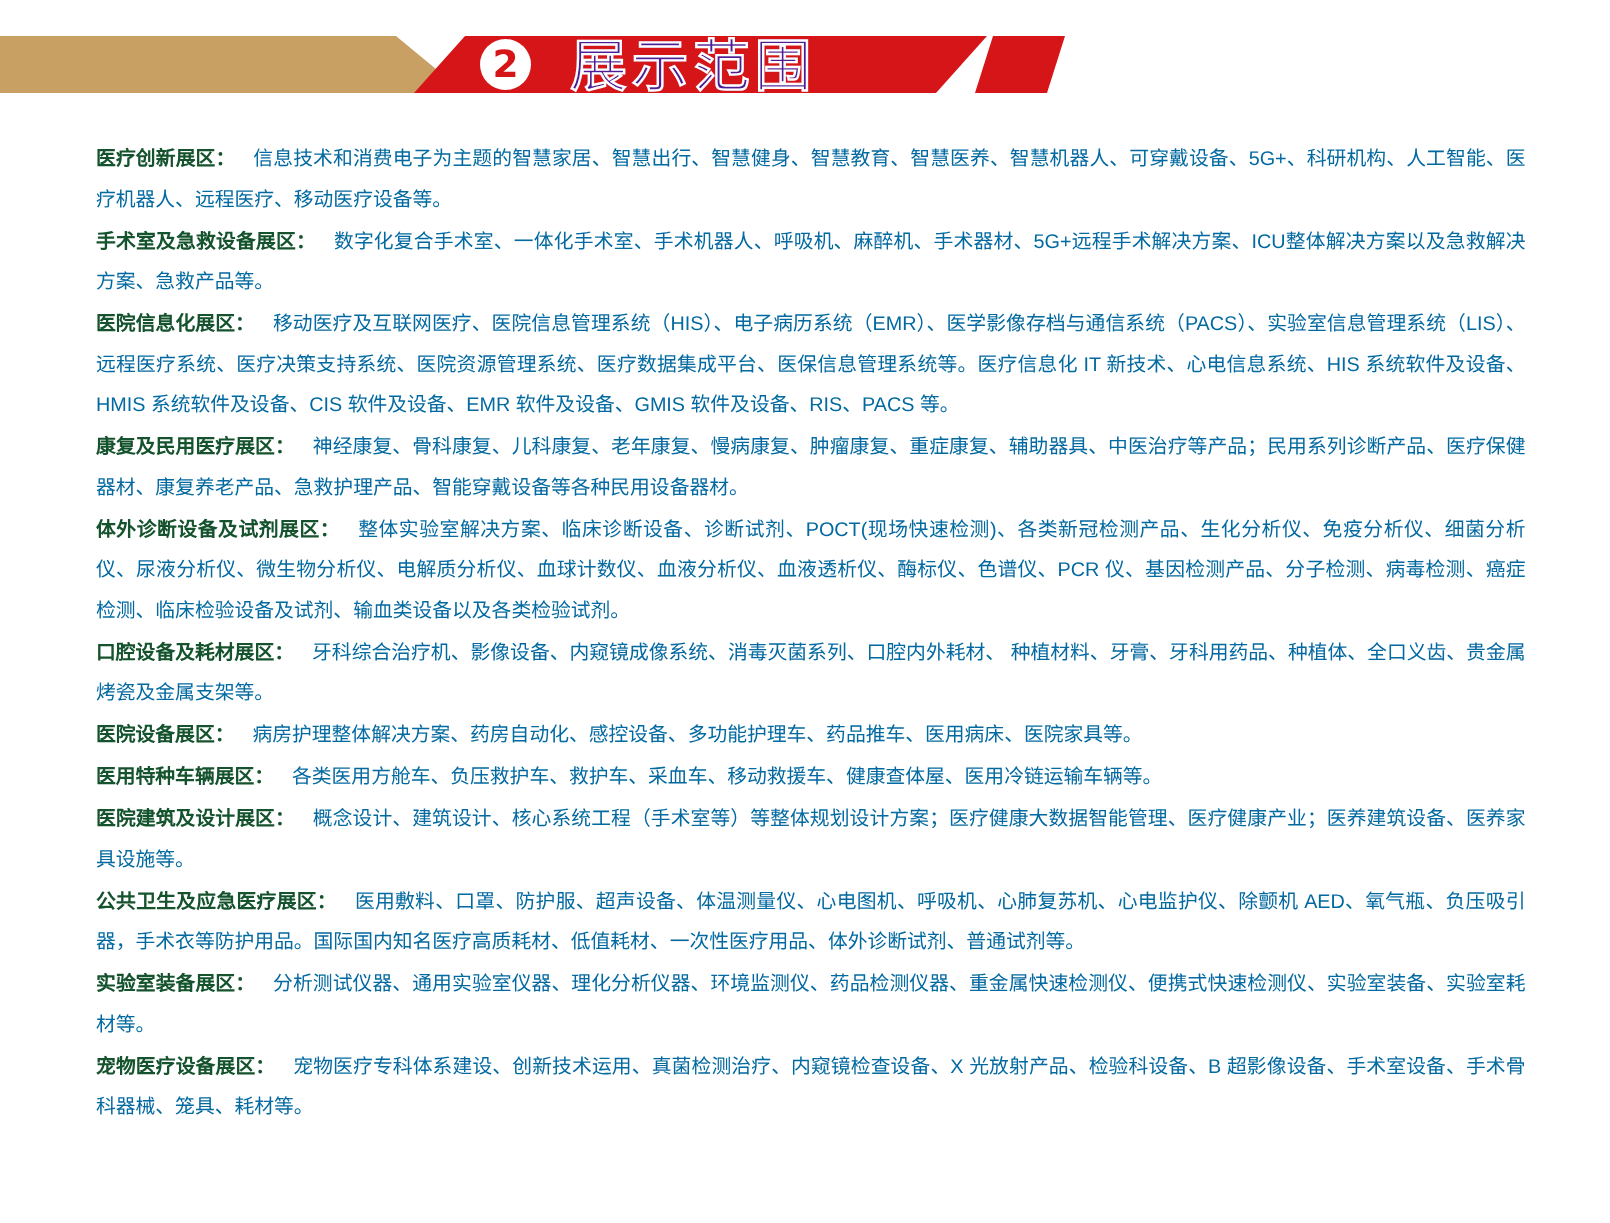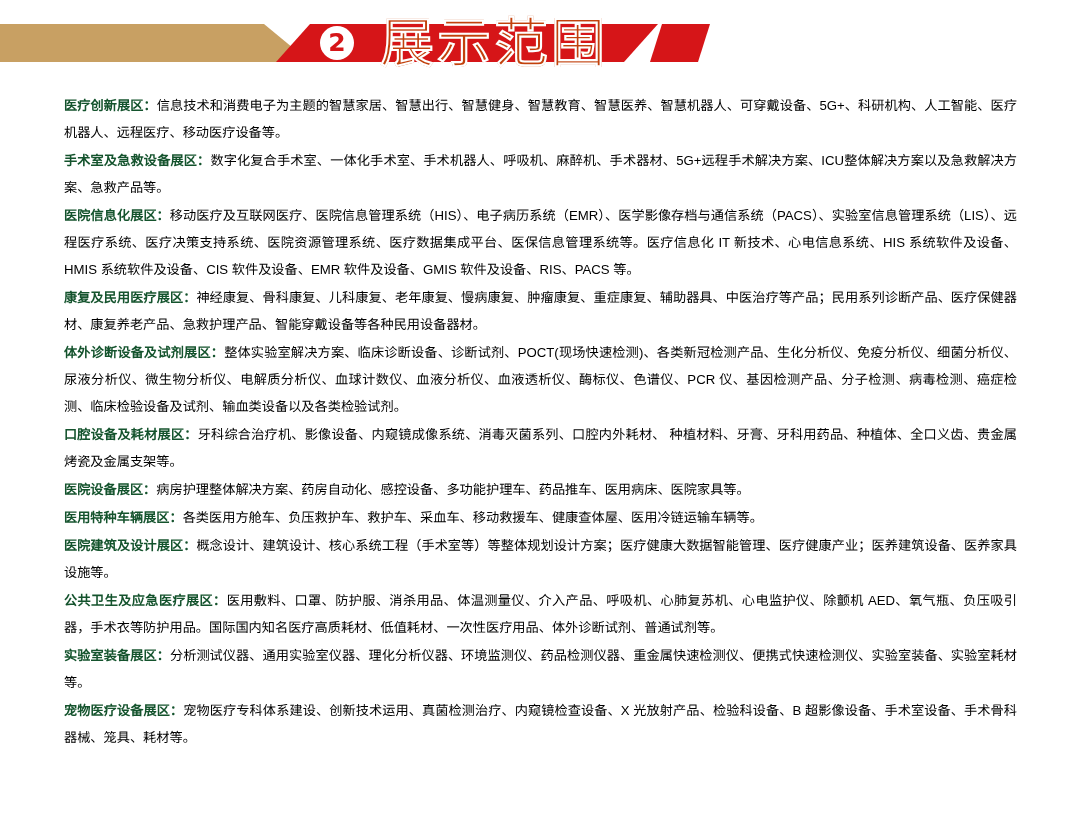--- a/index.html
+++ b/index.html
@@ -61,23 +61,23 @@
     font-size: 25px;
     font-weight: bold;
     line-height: 34px;
     text-align: center;
     font-family: "DejaVu Sans", sans-serif;
   }
   .banner-title {
     position: absolute;
     left: 380px;
     top: 18px;
-    font-size: 54px;
+    font-size: 38px;
     font-weight: bold;
-    color: #c2410c;
+    color: #4c1d95;
     letter-spacing: 3px;
     line-height: 52px;
     font-family: "DejaVu Sans", "Liberation Sans", sans-serif;
     -webkit-text-stroke: 0.4px #ffffff;
   }
 
   
   .content {
     padding: 6px 56px 0 64px;
   }
@@ -86,21 +86,22 @@
     line-height: 27px;
     margin: 0 0 1px 0;
     text-align: justify;
     color: #231f20;
   }
   .entry-label {
     color: #14532d;
     font-weight: bold;
   }
   .entry-text {
-    color: #000000;
+    color: #0369a1;
+    margin-left: 12px;
   }
 </style>
 </head>
 <body>
 
 <div class="banner">
   <div class="banner-bar-left"></div>
   <div class="banner-bar-red"></div>
   <div class="banner-bar-right"></div>
   <div class="banner-num">2</div>
@@ -141,21 +142,21 @@
 
   <p class="entry">
     <span class="entry-label">医用特种车辆展区：</span><span class="entry-text">各类医用方舱车、负压救护车、救护车、采血车、移动救援车、健康查体屋、医用冷链运输车辆等。</span>
   </p>
 
   <p class="entry">
     <span class="entry-label">医院建筑及设计展区：</span><span class="entry-text">概念设计、建筑设计、核心系统工程（手术室等）等整体规划设计方案；医疗健康大数据智能管理、医疗健康产业；医养建筑设备、医养家具设施等。</span>
   </p>
 
   <p class="entry">
-    <span class="entry-label">公共卫生及应急医疗展区：</span><span class="entry-text">医用敷料、口罩、防护服、消杀用品、体温测量仪、介入产品、呼吸机、心肺复苏机、心电监护仪、除颤机 AED、氧气瓶、负压吸引器，手术衣等防护用品。国际国内知名医疗高质耗材、低值耗材、一次性医疗用品、体外诊断试剂、普通试剂等。</span>
+    <span class="entry-label">公共卫生及应急医疗展区：</span><span class="entry-text">医用敷料、口罩、防护服、超声设备、体温测量仪、心电图机、呼吸机、心肺复苏机、心电监护仪、除颤机 AED、氧气瓶、负压吸引器，手术衣等防护用品。国际国内知名医疗高质耗材、低值耗材、一次性医疗用品、体外诊断试剂、普通试剂等。</span>
   </p>
 
   <p class="entry">
     <span class="entry-label">实验室装备展区：</span><span class="entry-text">分析测试仪器、通用实验室仪器、理化分析仪器、环境监测仪、药品检测仪器、重金属快速检测仪、便携式快速检测仪、实验室装备、实验室耗材等。</span>
   </p>
 
   <p class="entry">
     <span class="entry-label">宠物医疗设备展区：</span><span class="entry-text">宠物医疗专科体系建设、创新技术运用、真菌检测治疗、内窥镜检查设备、X 光放射产品、检验科设备、B 超影像设备、手术室设备、手术骨科器械、笼具、耗材等。</span>
   </p>
 

